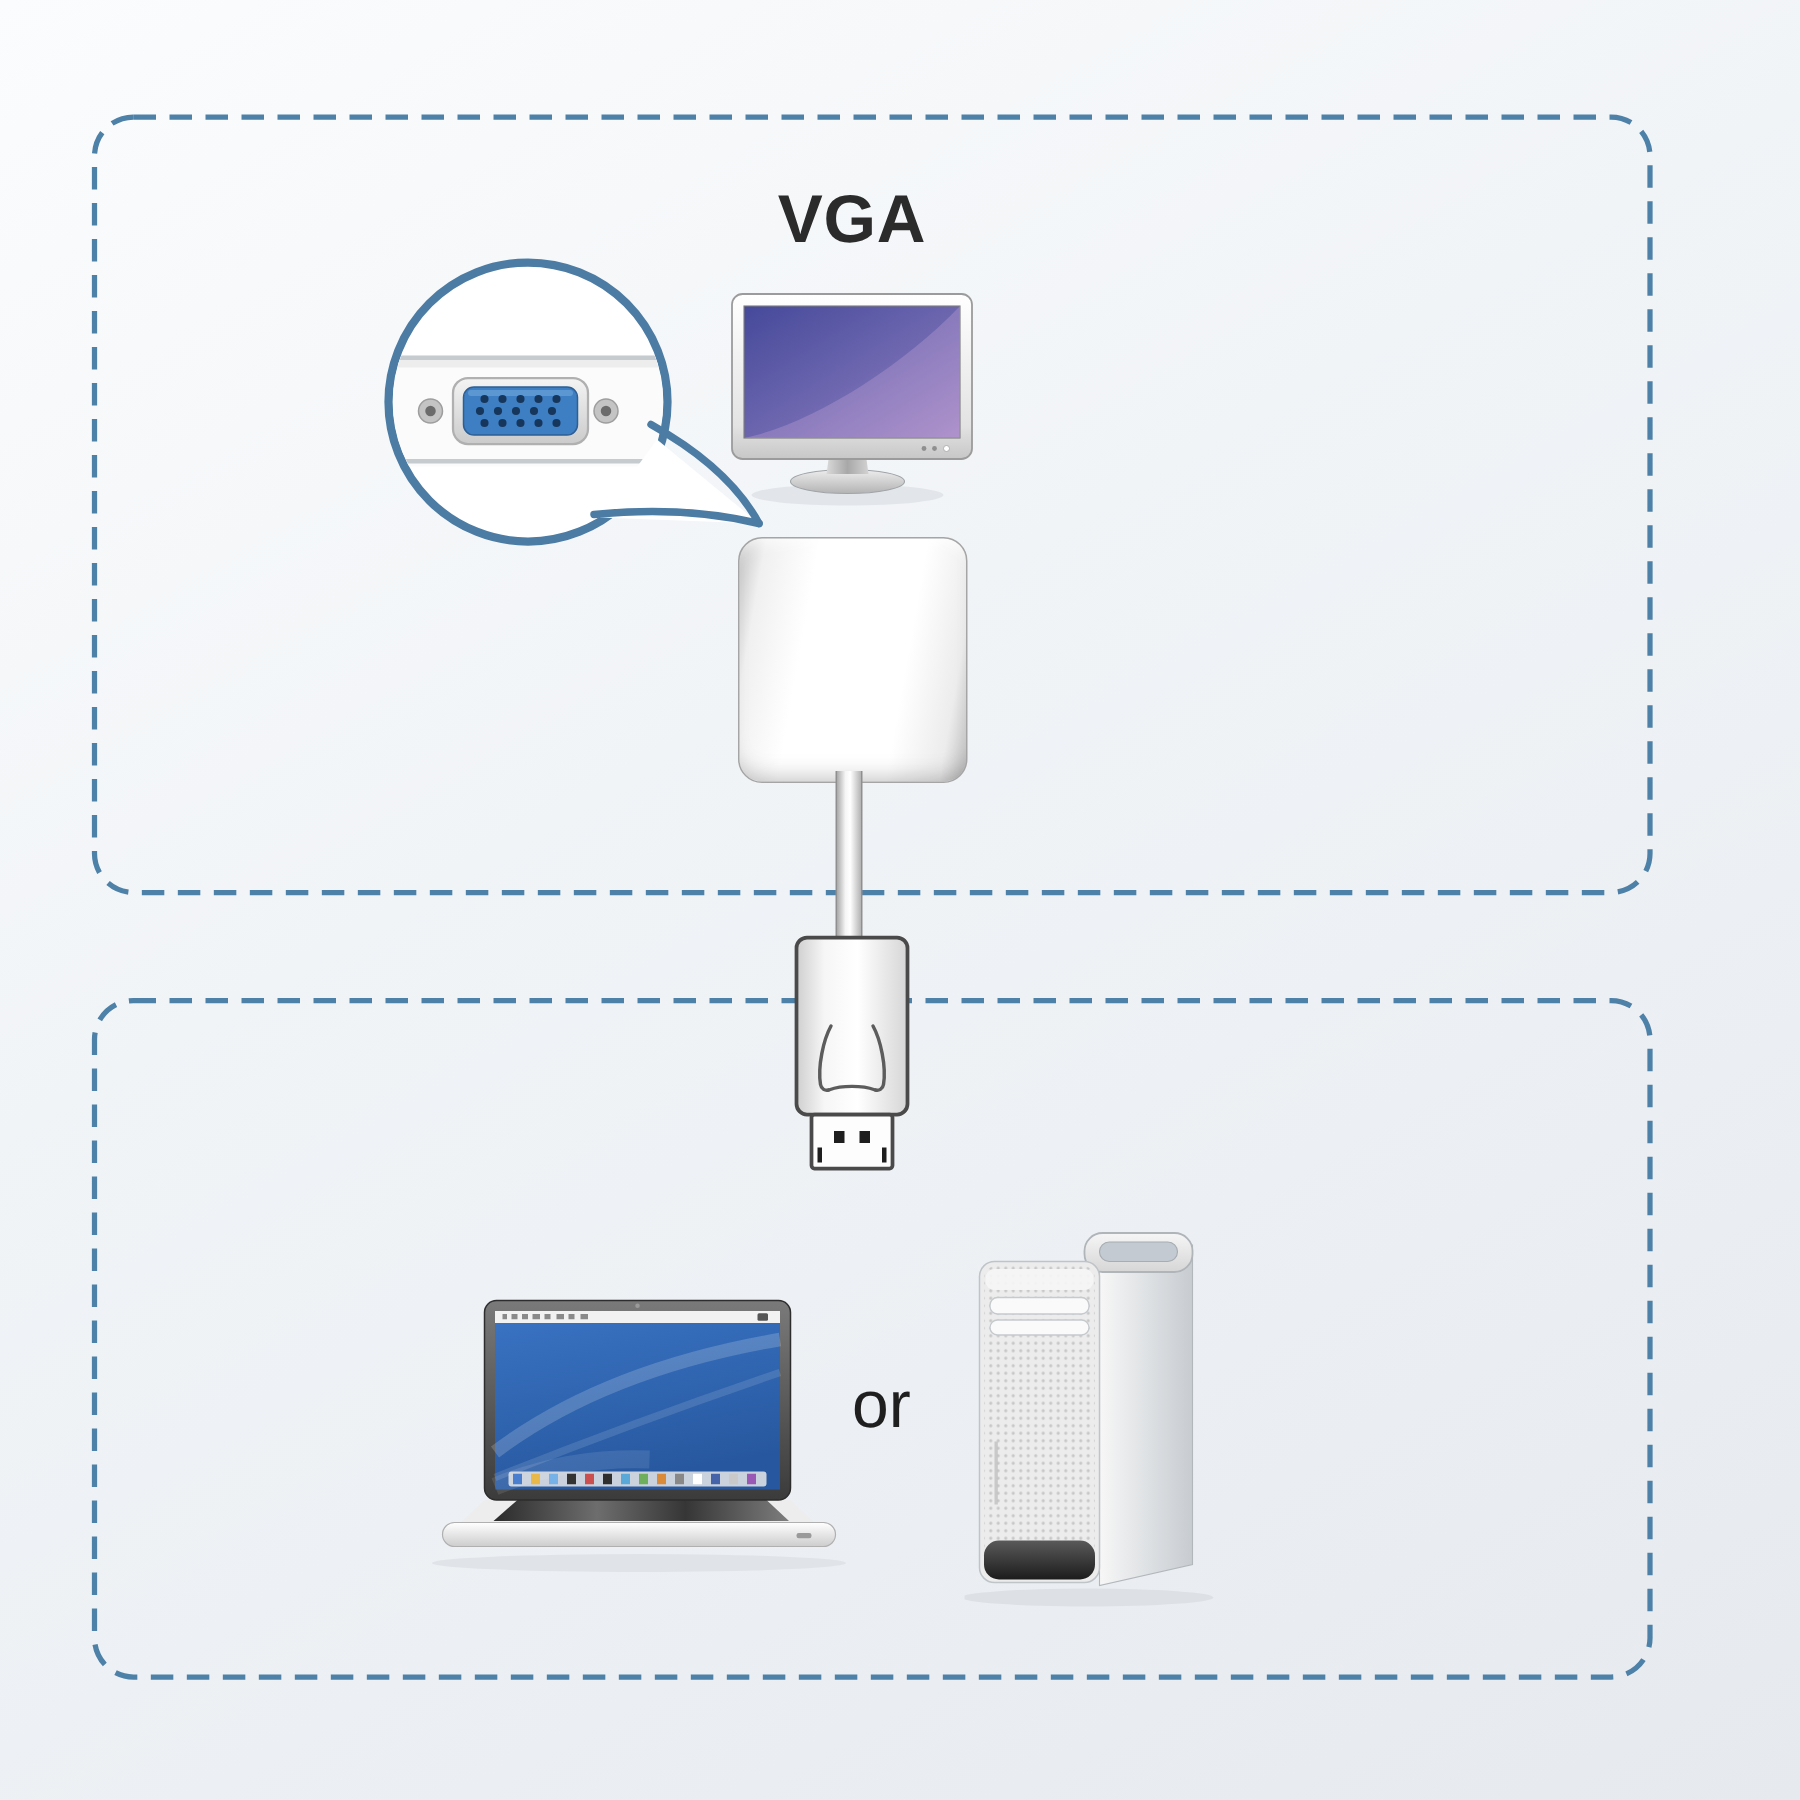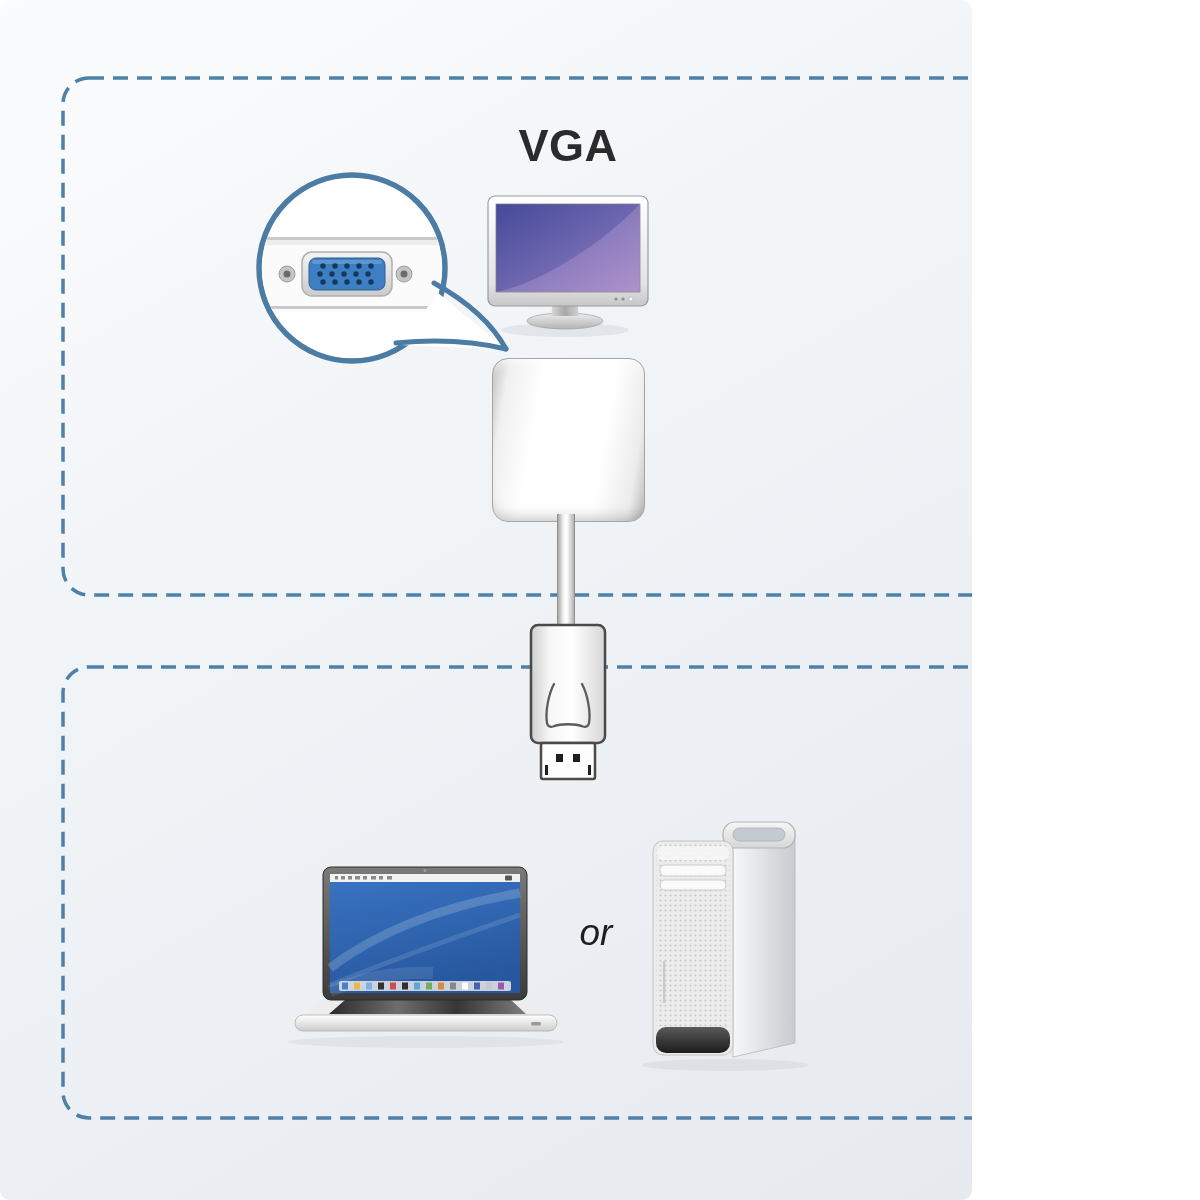--- a/index.html
+++ b/index.html
@@ -1,27 +1,26 @@
 <!DOCTYPE html>
 <html><head>
 <meta charset="utf-8">
 <style>
   html,body{margin:0;padding:0;background:#fff;}
   .canvas{
-    position:relative;width:972px;height:1200px;overflow:hidden;
+    position:relative;width:1200px;height:1200px;overflow:hidden;
     background:linear-gradient(150deg,#fbfcfd 0%,#f1f4f7 40%,#e6eaef 100%);
     font-family:"Liberation Sans",sans-serif;
-    border-radius:10px;
   }
   .abs{position:absolute;}
   .dashed-box{position:absolute;z-index:1;}
   .label{position:absolute;z-index:5;color:#2e2e2e;}
   .vga-label{left:498px;top:120px;width:140px;text-align:center;font-size:45px;font-weight:700;letter-spacing:.5px;color:#2b2b2b;}
   .model-label{left:664px;top:416px;font-size:54px;font-weight:500;letter-spacing:1px;color:#3a3a3a;}
-  .or-label{left:568px;top:912px;width:56px;text-align:center;font-size:37px;font-weight:400;color:#1f1f1f;font-style:italic;}
+  .or-label{left:568px;top:912px;width:56px;text-align:left;font-size:44px;font-weight:400;color:#1f1f1f;}
   .adapter-body{
     left:492px;top:358px;width:151px;height:162px;z-index:2;
     border:1px solid #a5a5a5;border-radius:16px;
     background:linear-gradient(100deg,#c3c3c3 0%,#f0f0f0 10%,#ffffff 30%,#ffffff 70%,#ececec 90%,#bfbfbf 100%);
     box-shadow:inset 0 10px 12px -9px rgba(255,255,255,.95), inset 0 -12px 16px -11px rgba(0,0,0,.28);
   }
   .adapter-cable{
     left:557px;top:514px;width:16px;height:118px;z-index:2;
     background:linear-gradient(to right,#a9a9a9 0%,#f5f5f5 35%,#ffffff 55%,#b3b3b3 100%);
     border-left:1px solid #8f8f8f;border-right:1px solid #8f8f8f;

